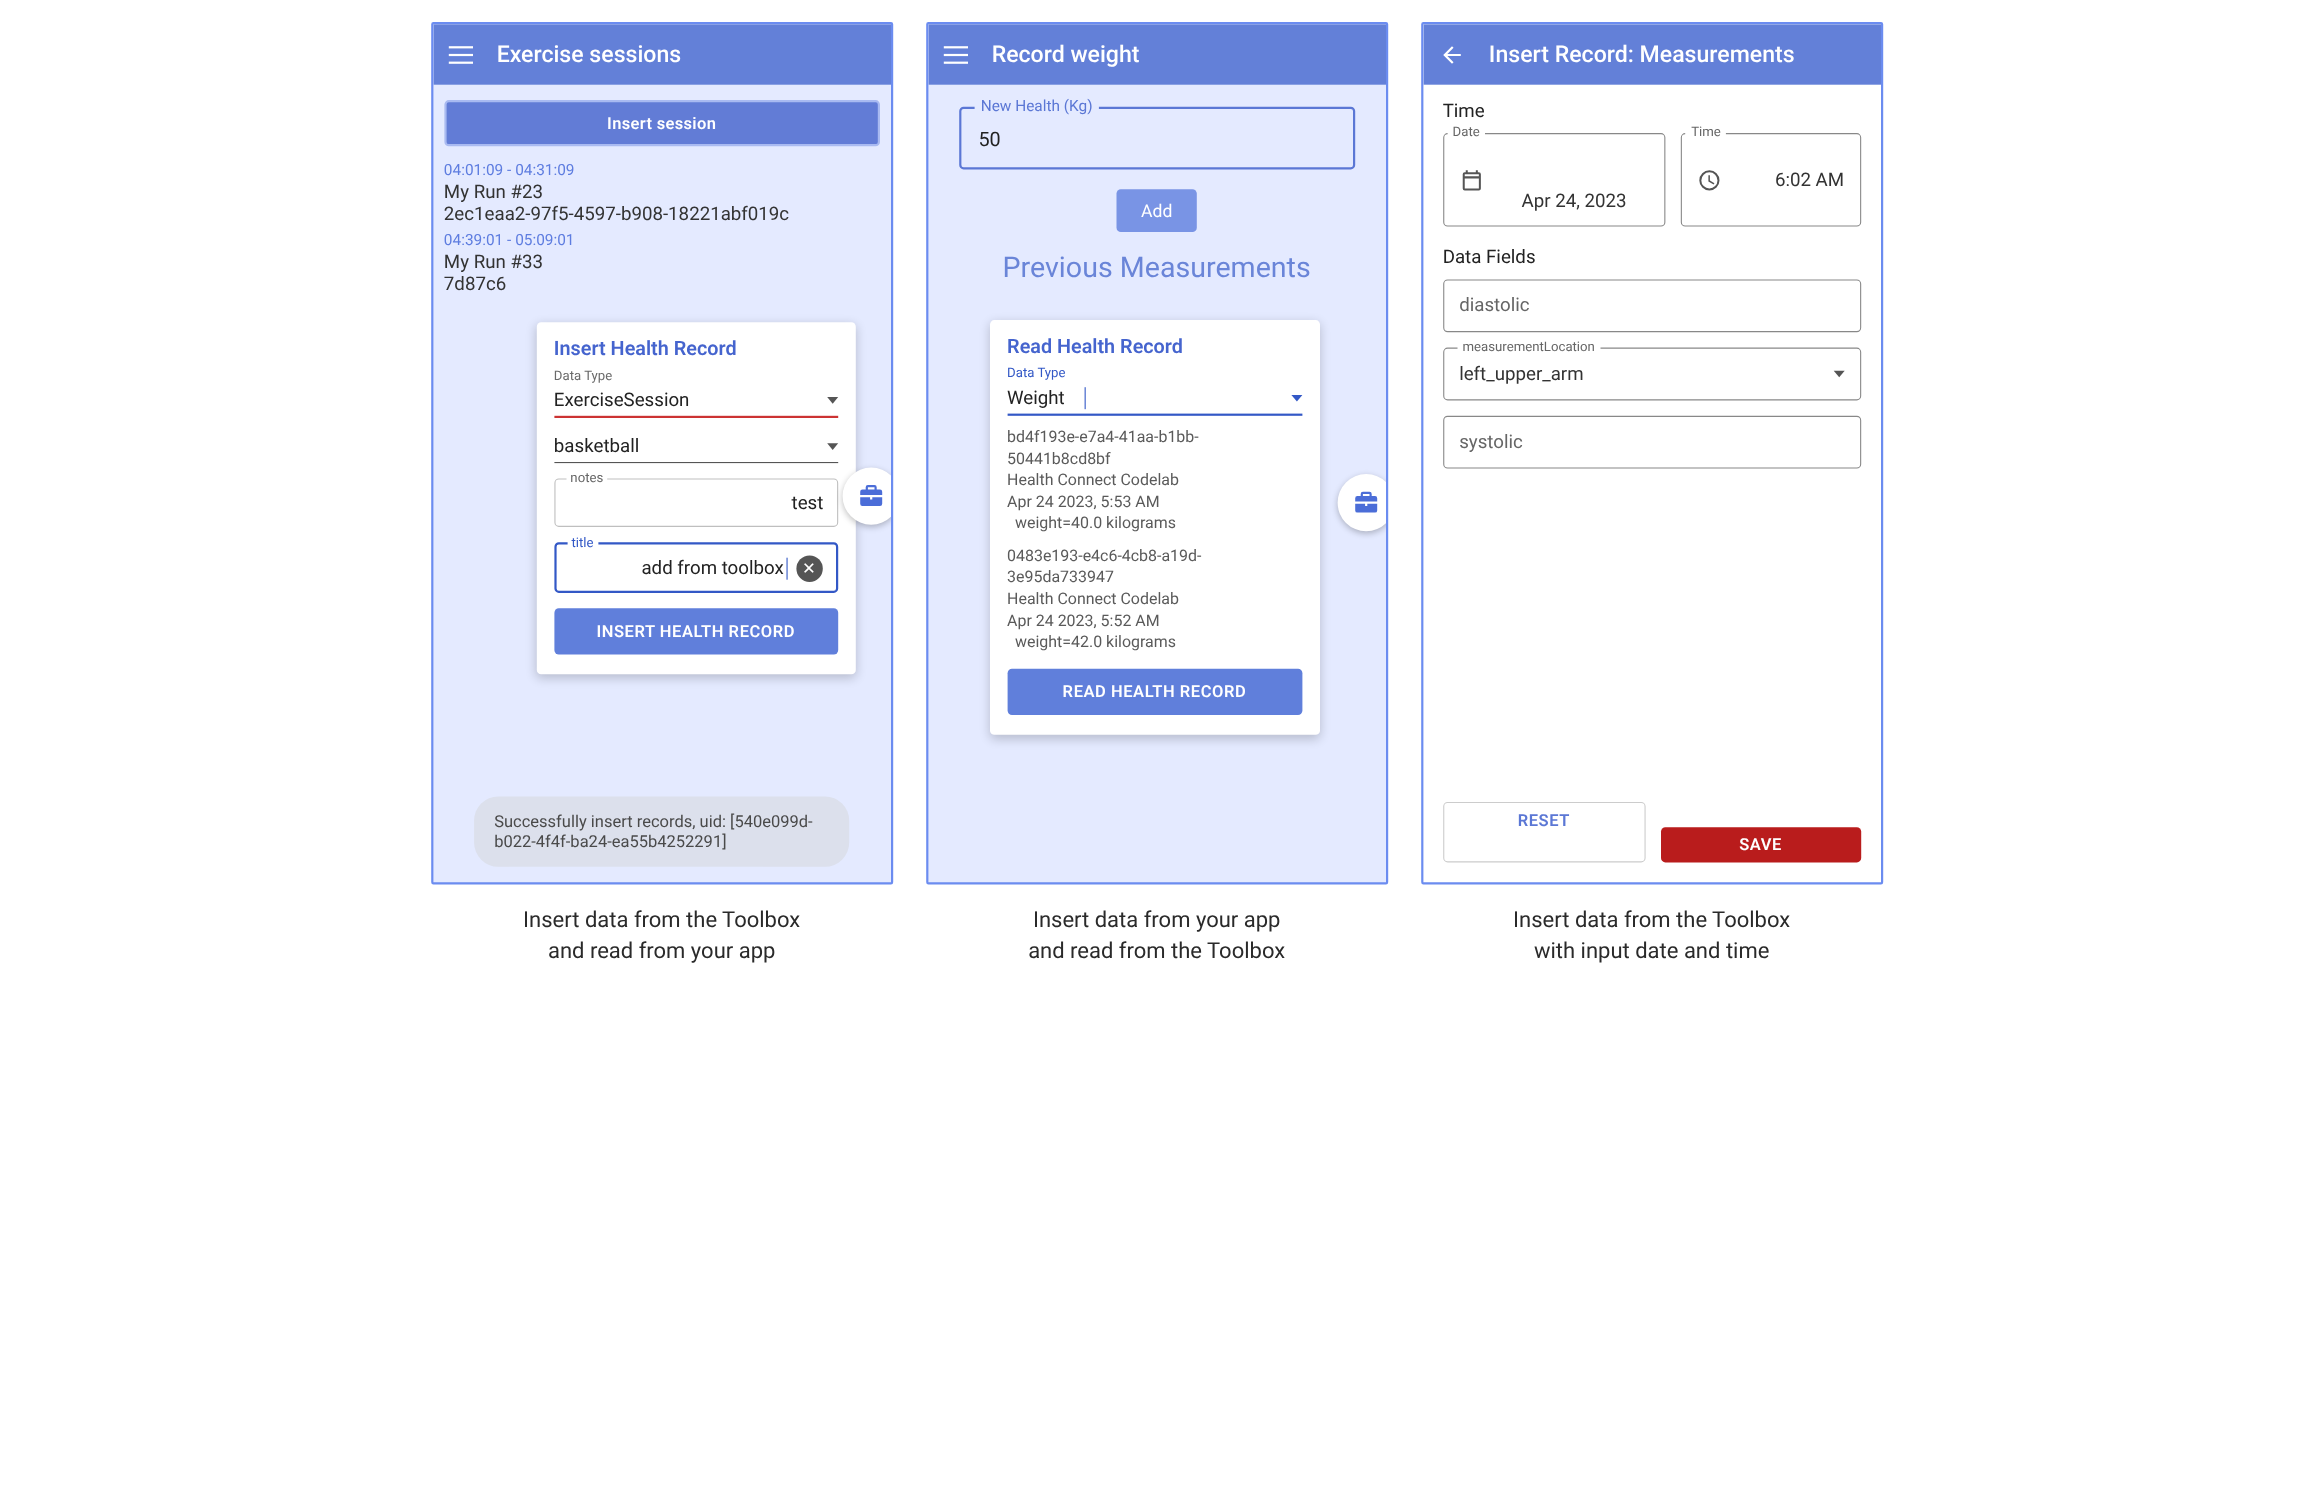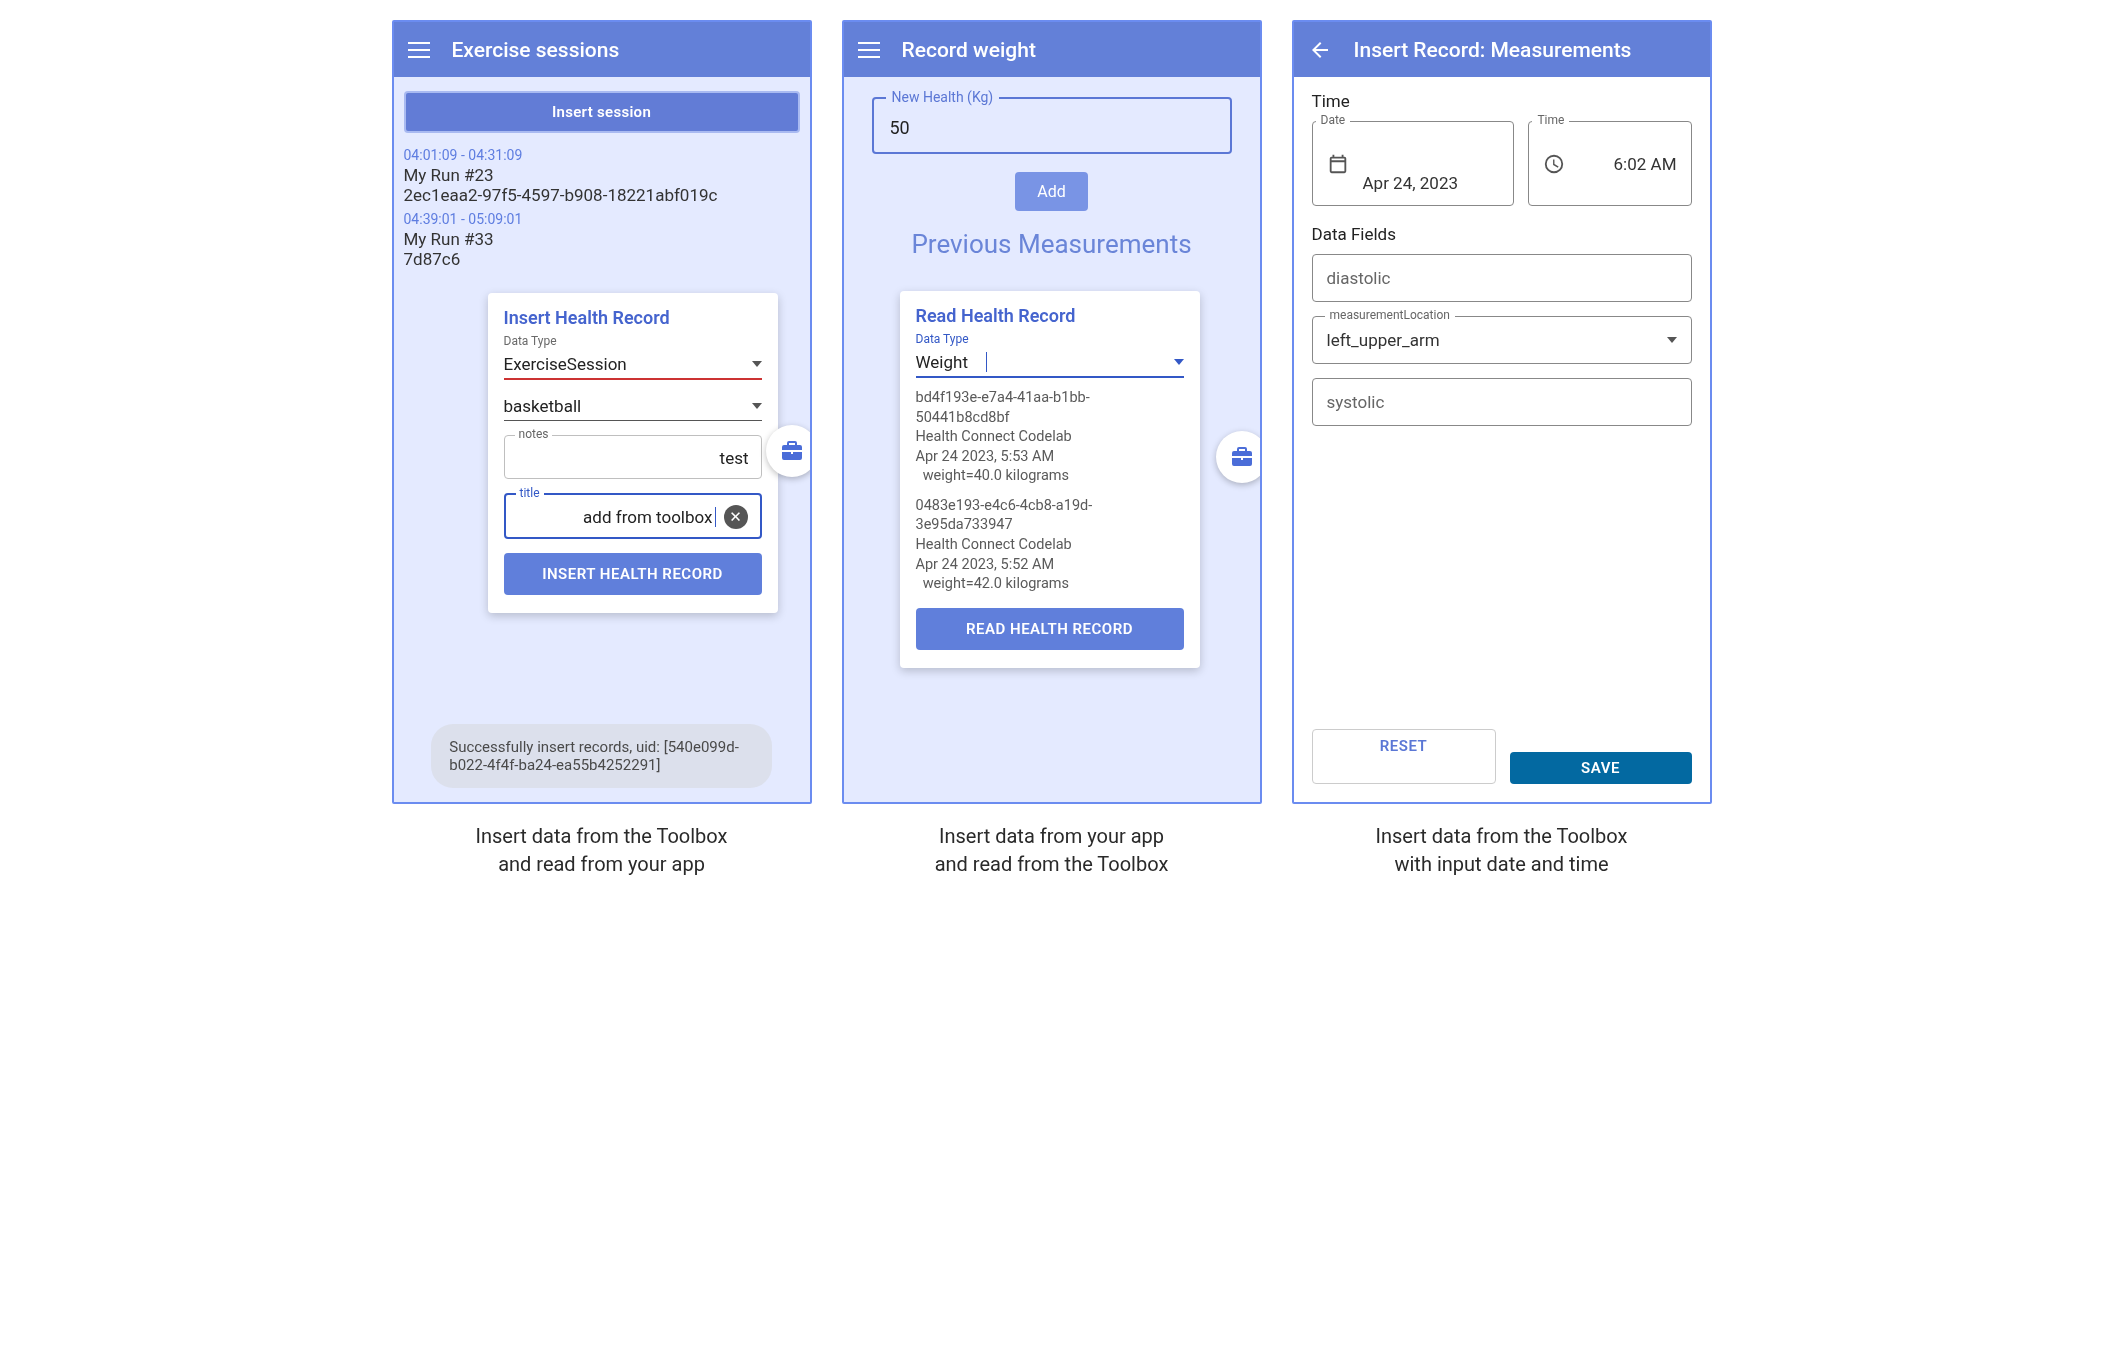--- a/index.html
+++ b/index.html
@@ -95,21 +95,21 @@
   .field3 {
     width:100%; border:1px solid #888; border-radius:4px; position:relative;
     display:flex; align-items:center; padding:12px 14px; min-height:48px;
     margin-bottom:14px; font-size:17px; color:#333;
   }
   .field3 .legend { position:absolute; top:-9px; left:12px; background:#fff; padding:0 5px; font-size:12px; color:#666; }
   .field3.select { justify-content:space-between; }
   .footer-row { margin-top:auto; display:flex; gap:14px; padding-bottom:4px; }
   .footer-btn { flex:1; border-radius:4px; padding:7px; text-align:center; font-weight:600; letter-spacing:.5px; font-size:15px; }
   .footer-btn.reset { border:1px solid #ccc; color:#5b77d5; background:#fff; }
-  .footer-btn.save { background:#0369a1; color:#fff;margin-top:23px; }
+  .footer-btn.save { background:#b91c1c; color:#fff;margin-top:23px; }
   .caption { text-align:center; color:#2a2a2a; font-size:20px; margin-top:18px; line-height:1.4; }
 </style>
 </head>
 <body>
 
 <div class="row">
 
   <div class="col">
     <div class="phone">
       <div class="appbar">
@@ -235,21 +235,21 @@
         <span>Insert Record: Measurements</span>
       </div>
       <div class="body3">
         <div class="sec-title">Time</div>
         <div class="date-row">
           <div class="date-chip" style="flex:1.3;">
             <span class="legend">Date</span>
             <svg viewBox="0 0 24 24">
                 <path d="M19 4h-1V2h-2v2H8V2H6v2H5a2 2 0 0 0-2 2v14a2 2 0 0 0 2 2h14a2 2 0 0 0 2-2V6a2 2 0 0 0-2-2zm0 16H5V10h14zm0-12H5V6h14z"></path>
               </svg>
-            <span style="flex:1;text-align:left;margin-top:39px;">Apr 24, 2023</span>
+            <span style="flex:1;text-align:center;margin-top:39px;">Apr 24, 2023</span>
           </div>
           <div class="date-chip">
             <span class="legend">Time</span>
             <svg viewBox="0 0 24 24">
                 <path d="M12 2a10 10 0 1 0 10 10A10 10 0 0 0 12 2zm0 18a8 8 0 1 1 8-8 8 8 0 0 1-8 8zm.5-13H11v6l5.2 3.1.8-1.3-4.5-2.7z"></path>
               </svg>
             <span style="flex:1;text-align:right;">6:02 AM</span>
           </div>
         </div>
         <div class="sec-title">Data Fields</div>

